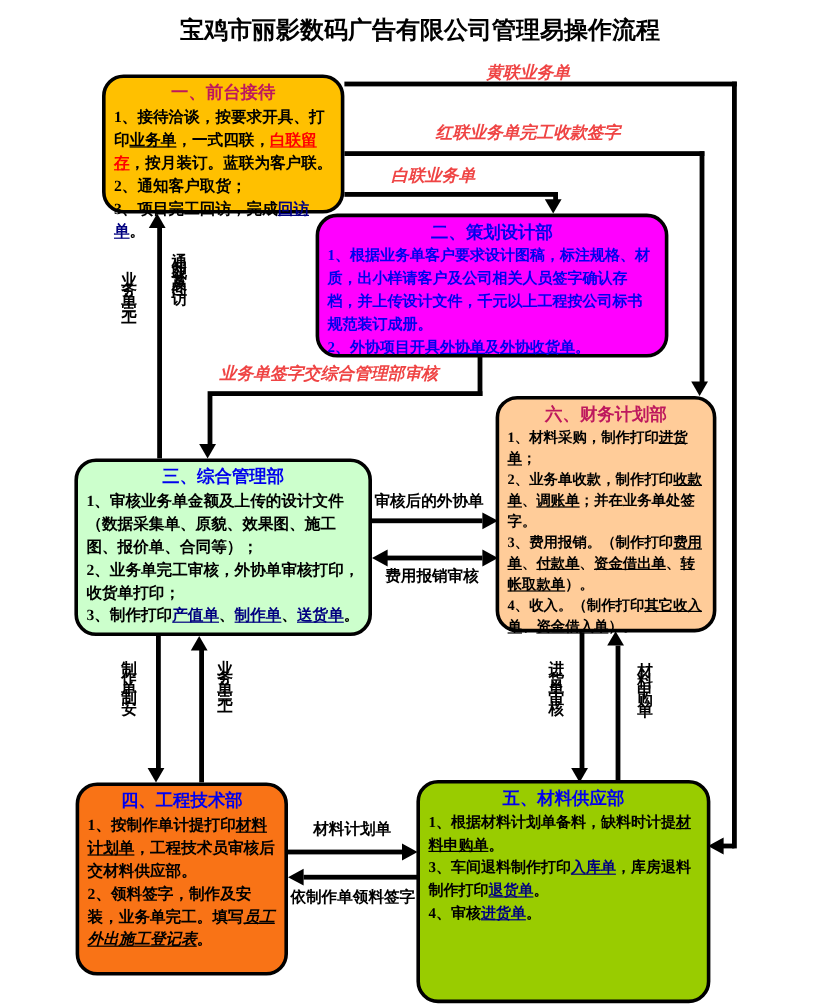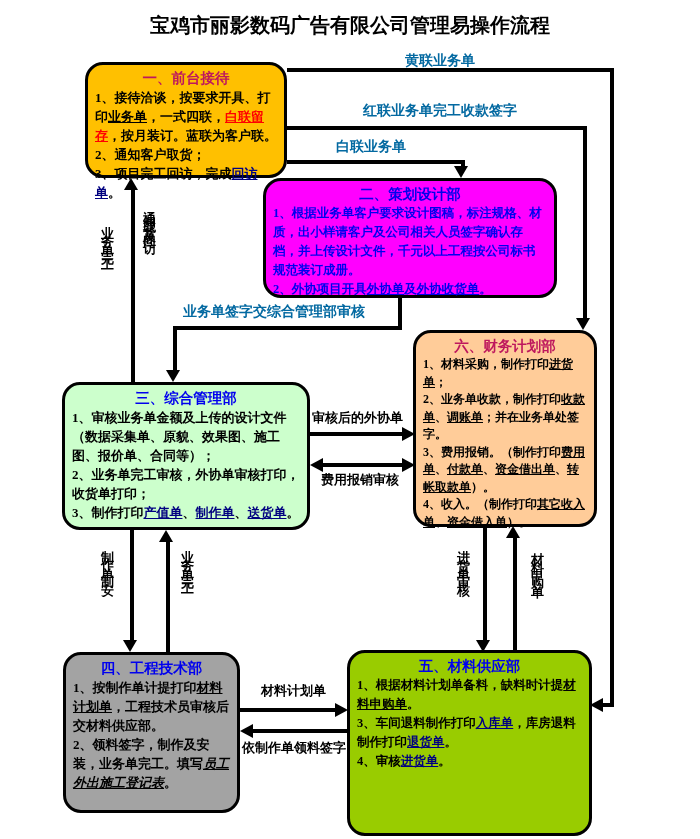--- a/index.html
+++ b/index.html
@@ -31,21 +31,21 @@
   .em-it   { font-weight:bold; font-style:italic; text-decoration:underline; }
   
   .ln { position:absolute; background:#000; }
   .ah { position:absolute; width:0; height:0; }
   .ah-up    { border-left:7px solid transparent; border-right:7px solid transparent; border-bottom:12px solid #000; }
   .ah-down  { border-left:7px solid transparent; border-right:7px solid transparent; border-top:12px solid #000; }
   .ah-left  { border-top:7px solid transparent; border-bottom:7px solid transparent; border-right:13px solid #000; }
   .ah-right { border-top:7px solid transparent; border-bottom:7px solid transparent; border-left:13px solid #000; }
   
   .lab { position:absolute; font-weight:bold; white-space:nowrap; }
-  .lab-red   { color:#0369a1; font-size:14px; }
+  .lab-red   { color:#ef4444; font-style:italic; font-size:14px; }
   .lab-black { color:#000000; font-size:13px;font-family:Liberation Serif, serif; }
   .vlab {
     position:absolute; writing-mode:vertical-rl; font-size:13px; font-weight:bold;
     color:#000; letter-spacing:8px; white-space:nowrap;
   }
   .vlab-tight { letter-spacing:5px; }
 </style>
 </head>
 <body>
 
@@ -120,21 +120,21 @@
     <div class="ah ah-right" style="left:335px;top:703px;"></div>
   </div>
 
   <div>
     <div class="ln" style="left:253px;top:729px;width:95px;height:4px;"></div>
     <div class="ah ah-left" style="left:240px;top:724px;"></div>
   </div>
 
   <div class="lab lab-red" style="left:405px;top:52px;">黄联业务单</div>
   <div class="lab lab-red" style="left:363px;top:102px;">红联业务单完工收款签字</div>
-  <div class="lab lab-red" style="left:336px;top:138px;">白联业务单</div>
+  <div class="lab lab-red" style="left:326px;top:138px;">白联业务单</div>
   <div class="lab lab-red" style="left:183px;top:303px;">业务单签字交综合管理部审核</div>
   <div class="lab lab-black" style="left:312px;top:409px;">审核后的外协单</div>
   <div class="lab lab-black" style="left:321px;top:471px;">费用报销审核</div>
   <div class="lab lab-black" style="left:261px;top:682px;">材料计划单</div>
   <div class="lab lab-black" style="left:242px;top:739px;">依制作单领料签字</div>
 
   <div class="vlab" style="left:98px;top:216px;">业务单完工</div>
   <div class="vlab vlab-tight" style="left:140px;top:200px;">通知取货及回访</div>
   <div class="vlab" style="left:98px;top:540px;">制作单制安</div>
   <div class="vlab" style="left:178px;top:540px;">业务单完工</div>
@@ -170,21 +170,21 @@
   <div class="box" style="left:413px;top:330px;width:184px;height:197px;background:#FFCC99;">
     <div class="box-title t-red">六、财务计划部</div>
     <div class="box-body fs12">
         <div class="rline"><span>1、材料采购，制作打印</span><span class="em">进货单</span><span>；</span></div>
         <div class="rline"><span>2、业务单收款，制作打印</span><span class="em">收款单</span><span>、</span><span class="em">调账单</span><span>；并在业务单处签字。</span></div>
         <div class="rline"><span>3、费用报销。（制作打印</span><span class="em">费用单</span><span>、</span><span class="em">付款单</span><span>、</span><span class="em">资金借出单</span><span>、</span><span class="em">转帐取款单</span><span>）。</span></div>
         <div class="rline"><span>4、收入。（制作打印</span><span class="em">其它收入单</span><span>、</span><span class="em">资金借入单</span><span>）。</span></div>
       </div>
   </div>
 
-  <div class="box" style="left:63px;top:652px;width:177px;height:161px;background:#a3a3a3;">
+  <div class="box" style="left:63px;top:652px;width:177px;height:161px;background:#f97316;">
     <div class="box-title t-blue">四、工程技术部</div>
     <div class="box-body fs13">
         <div class="rline"><span>1、按制作单计提打印</span><span class="em">材料计划单</span><span>，工程技术员审核后交材料供应部。</span></div>
         <div class="rline"><span>2、领料签字，制作及安装，业务单完工。填写</span><span class="em-it">员工外出施工登记表</span><span>。</span></div>
       </div>
   </div>
 
   <div class="box" style="left:347px;top:650px;width:245px;height:186px;background:#99CC00;">
     <div class="box-title t-blue">五、材料供应部</div>
     <div class="box-body fs125">

